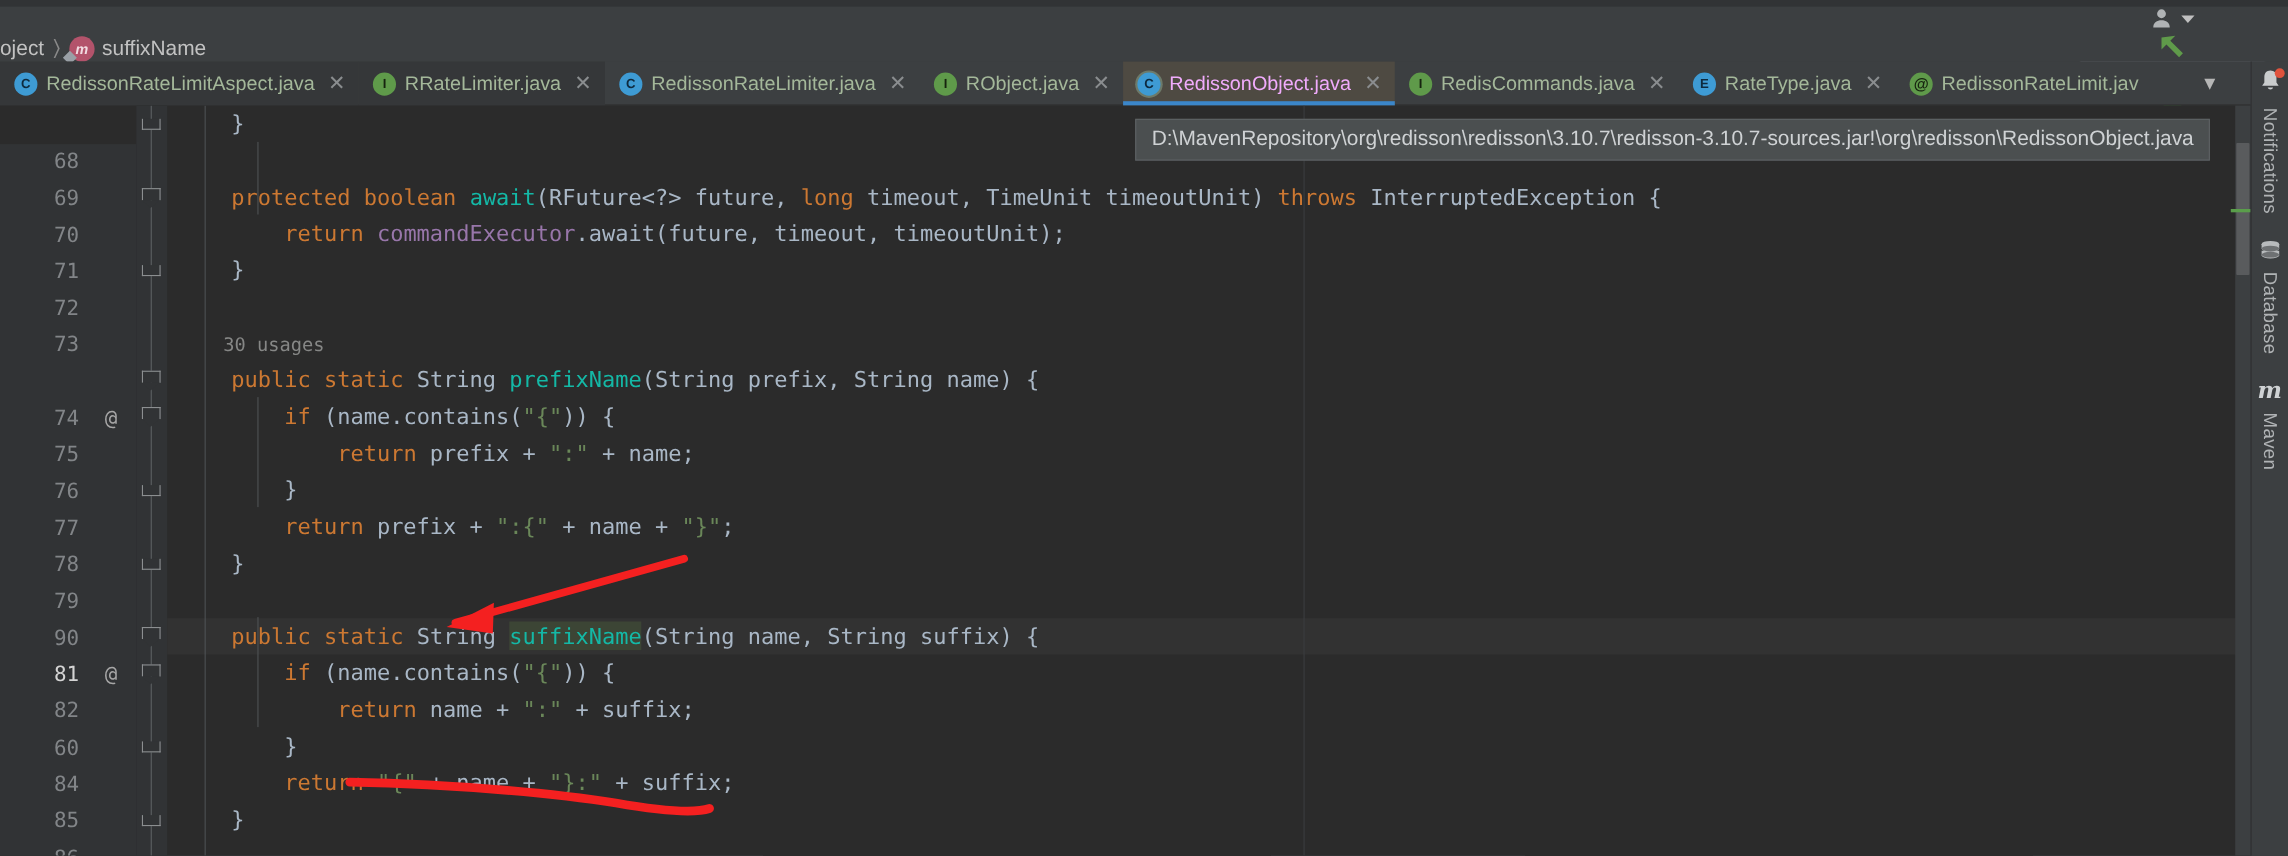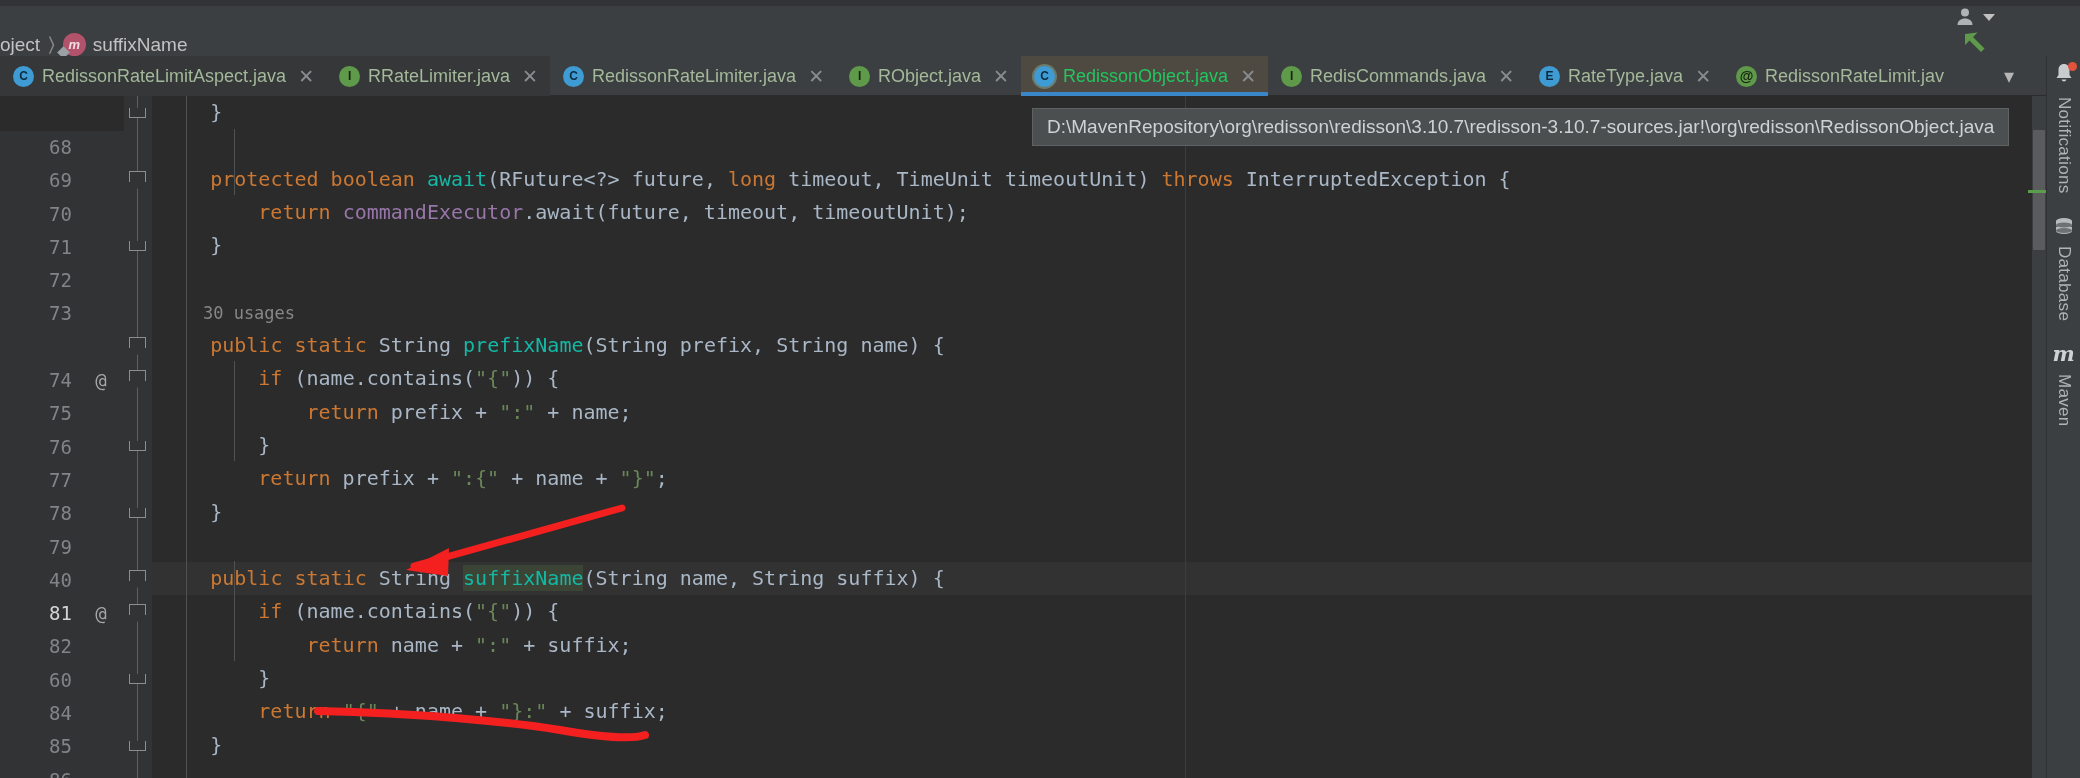--- a/index.html
+++ b/index.html
@@ -73,21 +73,21 @@
     padding: 0 12px 0 13px; height: 40px; position: relative;
     font-size: 18px; white-space: nowrap;
   }
   .tab.grouped { background: #353739; }
   .tab.active  { background: #4e4a42; }
   .tab.active::after {
     content: ""; position: absolute; left: 0; right: 0; bottom: 0;
     height: 4px; background: #3b86c9;
   }
   .tab-label { color: #a4b89a; }
-  .tab.active .tab-label { color: #22c55e; }
+  .tab.active .tab-label { color: #f0abfc; }
   .tab-close {
     color: #8a8d8f; font-size: 19px; line-height: 1; margin-left: 4px;
     font-family: "DejaVu Sans", sans-serif;
   }
   .ficon {
     width: 21px; height: 21px; border-radius: 50%;
     font-size: 12px; font-weight: bold;
     display: inline-flex; align-items: center; justify-content: center;
     color: #1d2b36; flex: none;
   }
@@ -415,21 +415,21 @@
           <div class="ln">71</div>
           <div class="ln">72</div>
           <div class="ln">73</div>
           <div class="ln"></div>
           <div class="ln">74</div>
           <div class="ln">75</div>
           <div class="ln">76</div>
           <div class="ln">77</div>
           <div class="ln">78</div>
           <div class="ln">79</div>
-          <div class="ln">40</div>
+          <div class="ln">90</div>
           <div class="ln cur">81</div>
           <div class="ln">82</div>
           <div class="ln">60</div>
           <div class="ln">84</div>
           <div class="ln">85</div>
           <div class="ln">86</div>
           <div class="ln">87</div>
         </div>
       <div class="annos" id="annos-host">
           <div class="an"></div>

